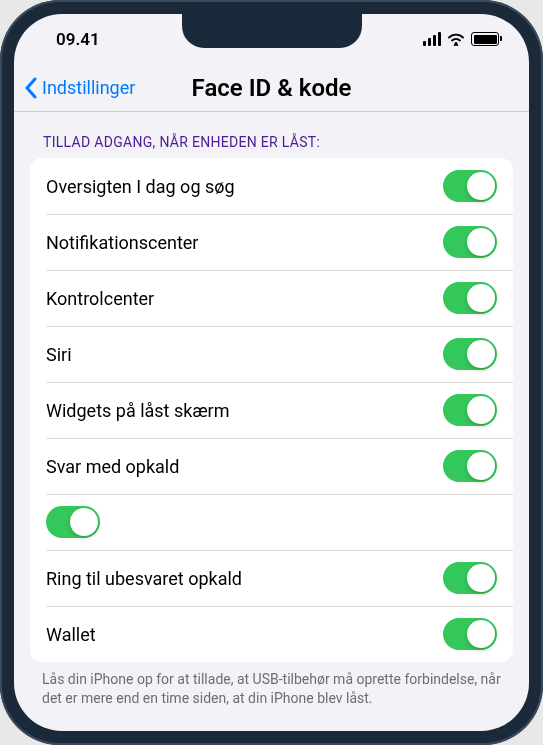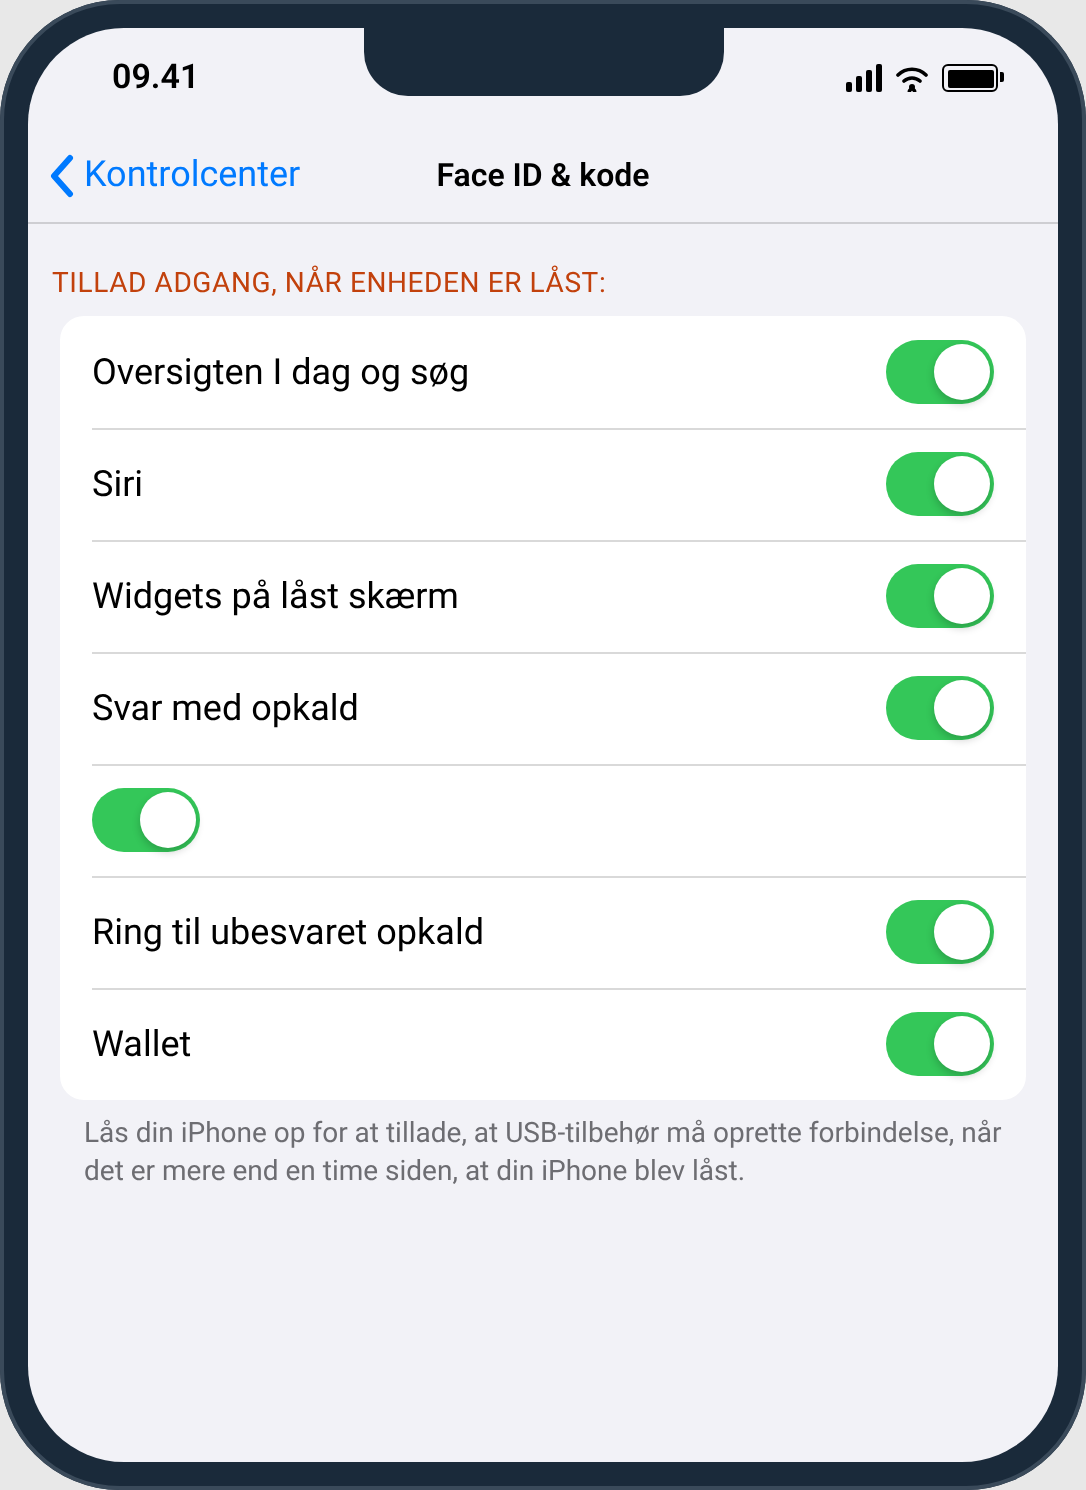--- a/index.html
+++ b/index.html
@@ -125,31 +125,31 @@
     .chevron-back {
       width: 14px;
       height: 22px;
       margin-right: 4px;
     }
     .nav-title {
       position: absolute;
       left: 50%;
       transform: translateX(-50%);
       font-weight: 600;
-      font-size: 16px;
+      font-size: 24px;
       color: #000;
     }
     .content {
       overflow-y: auto;
       height: calc(100% - 98px);
     }
     .section-header {
       font-size: 14px;
-      color: #c2410c;
-      padding: 22px 20px 8px 12px;
+      color: #4c1d95;
+      padding: 22px 20px 8px 29px;
       text-transform: uppercase;
       letter-spacing: 0.3px;
     }
     .list-group {
       background: #fff;
       margin: 0 16px;
       border-radius: 12px;
       overflow: hidden;
     }
     .list-row {
@@ -237,31 +237,43 @@
           <div class="battery-fill"></div>
         </div>
       </div>
     </div>
 
     <div class="nav-bar">
       <div class="back-button">
         <svg class="chevron-back" viewBox="0 0 14 22">
           <polyline points="11,2 3,11 11,20" stroke="#007aff" stroke-width="3" fill="none" stroke-linecap="round" stroke-linejoin="round"></polyline>
         </svg>
-        <span>Kontrolcenter</span>
+        <span>Indstillinger</span>
       </div>
       <div class="nav-title">Face ID &amp; kode</div>
     </div>
 
     <div class="content">
       <div class="section-header">TILLAD ADGANG, NÅR ENHEDEN ER LÅST:</div>
 
       <div class="list-group" id="list-group">
           <div class="list-row">
             <span class="row-label">Oversigten I dag og søg</span>
+            <div class="toggle on">
+              <div class="toggle-knob"></div>
+            </div>
+          </div>
+          <div class="list-row">
+            <span class="row-label">Notifikationscenter</span>
+            <div class="toggle on">
+              <div class="toggle-knob"></div>
+            </div>
+          </div>
+          <div class="list-row">
+            <span class="row-label">Kontrolcenter</span>
             <div class="toggle on">
               <div class="toggle-knob"></div>
             </div>
           </div>
           <div class="list-row">
             <span class="row-label">Siri</span>
             <div class="toggle on">
               <div class="toggle-knob"></div>
             </div>
           </div>

